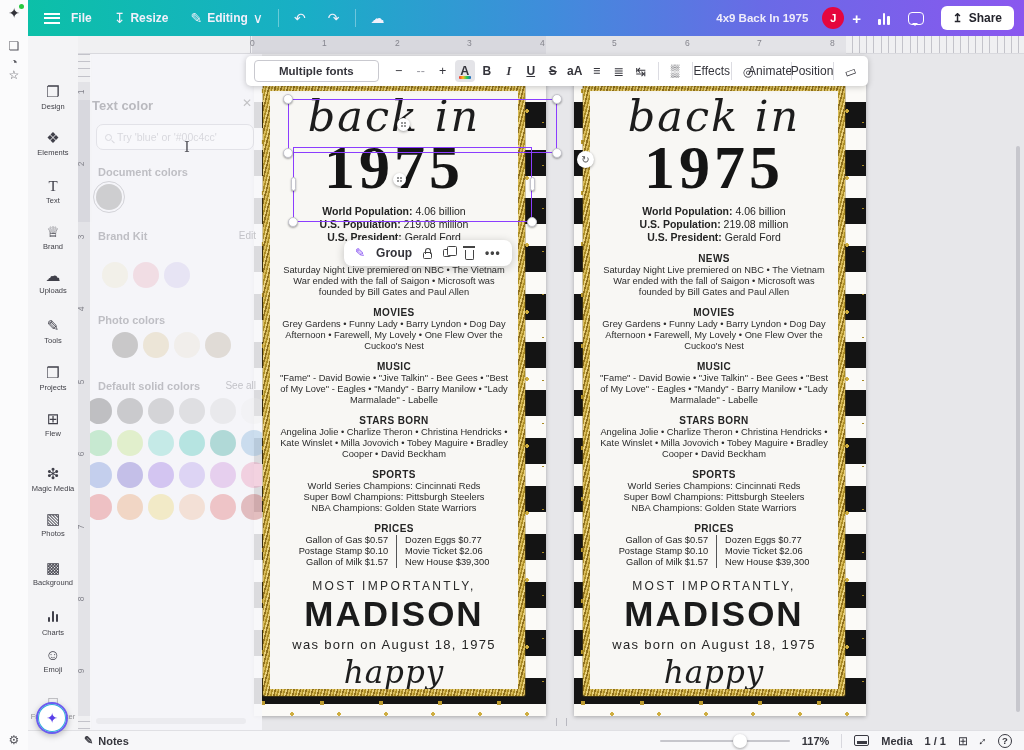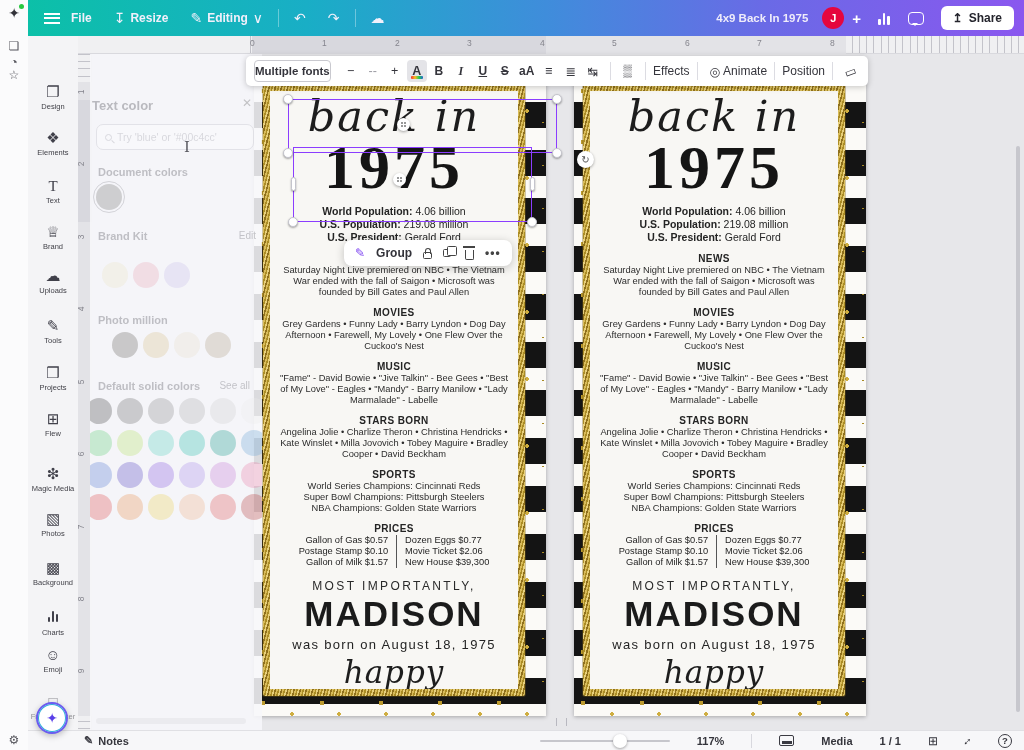--- a/index.html
+++ b/index.html
@@ -118,35 +118,35 @@
   .gp-link { position:absolute; font-size:10px; color:#55555e; }
   .swrow { position:absolute; display:flex; gap:5px; }
   .sw { width:26px; height:26px; border-radius:50%; display:inline-block; }
   .sw.sel { outline:1.6px solid #8a8a92; outline-offset:2px; }
   .gp-thumb { position:absolute; left:6px; bottom:6px; width:150px; height:6px; border-radius:3px; background:#d5d5da; }
   .ibeam { position:absolute; left:94px; top:84px; font:400 15px "DejaVu Serif",serif; color:#3c3c44; opacity:.85; z-index:21; }
 
   
   .fmtbar { position:absolute; left:246px; top:56px; width:622px; height:30px; background:#fff; border-radius:5px;
     box-shadow:0 1px 6px rgba(0,0,0,.22); z-index:40; display:flex; align-items:center; padding:0 8px; gap:2px; color:#35353c; }
-  .fontsel { border:1px solid #c9c9cf; border-radius:4px; height:22px; display:flex; align-items:center; padding:0 0; font-size:11.5px; font-weight:bold; margin-right:8px; white-space:nowrap; }
+  .fontsel { border:1px solid #c9c9cf; border-radius:4px; height:22px; display:flex; align-items:center; padding:0 24px; font-size:11.5px; font-weight:bold; margin-right:8px; white-space:nowrap; }
   .fbtn { min-width:20px; height:22px; display:flex; align-items:center; justify-content:center; font-size:12.5px; border-radius:4px; padding:0 3px; white-space:nowrap; }
   .fbtn.lbl { font-weight:bold; font-size:12px; }
   .colorA { background:#e4e4e8; font-weight:bold; position:relative; width:22px; }
   .colorA::after { content:""; position:absolute; left:4px; right:4px; bottom:3px; height:3px; border-radius:1px;
     background:linear-gradient(90deg,#e33,#fb2,#2c5,#26c); }
   .fsep { width:1px; height:18px; background:#dcdce2; margin:0 5px; }
   .u { text-decoration:underline; } .s { text-decoration:line-through; } .it { font-style:italic; font-family:"Liberation Serif",serif; }
 
   
   .statusbar { position:absolute; left:28px; top:730px; width:996px; height:20px; background:#f7f7f9; border-top:1px solid #e0e0e4;
     display:flex; align-items:center; font-size:11px; color:#35353c; z-index:50; }
   .notes { display:flex; align-items:center; gap:5px; margin-left:56px; font-weight:bold; }
   .nico { font-size:11px; color:#44444c; }
-  .sb-right { margin-left:auto; display:flex; align-items:center; gap:27px; margin-right:12px; }
+  .sb-right { margin-left:auto; display:flex; align-items:center; gap:12px; margin-right:12px; }
   .slider { position:relative; width:130px; height:2px; background:#c6c6cc; border-radius:1px; }
   .knob { position:absolute; left:56%; top:-6px; width:14px; height:14px; border-radius:50%; background:#fff; box-shadow:0 1px 3px rgba(0,0,0,.35); }
   .ssep { width:1px; height:14px; background:#d8d8de; }
   .pagesico { width:15px; height:11px; border:1.5px solid #3a3a42; border-radius:2px; position:relative; }
   .pagesico::after { content:""; position:absolute; left:1.5px; right:1.5px; bottom:1.5px; height:2.5px; background:#3a3a42; }
   .gridico { font-size:12px; } .expand { font-size:12px; transform:rotate(45deg); display:inline-block; }
   .helpico { width:14px; height:14px; border:1.4px solid #3a3a42; border-radius:50%; font-size:9.5px; font-weight:bold; display:flex; align-items:center; justify-content:center; }
   .sb-bold { font-weight:bold; }
 
   
@@ -447,29 +447,29 @@
         <div class="swrow" style="left:6px;top:130px">
             <span class="sw sel" style="background-color: rgb(123, 123, 121);"></span>
           </div>
         <span class="gp-label" style="left:8px;top:176px">Brand Kit</span>
         <span class="gp-link" style="right:6px;top:176px">Edit</span>
         <div class="swrow" style="left:12px;top:208px">
             <span class="sw" style="background-color: rgb(236, 229, 198);"></span>
             <span class="sw" style="background-color: rgb(234, 169, 184);"></span>
             <span class="sw" style="background-color: rgb(201, 192, 234);"></span>
           </div>
-        <span class="gp-label" style="left:8px;top:260px">Photo million</span>
+        <span class="gp-label" style="left:8px;top:260px">Photo colors</span>
         <div class="swrow" style="left:22px;top:278px">
             <span class="sw" style="background-color: rgb(107, 104, 98);"></span>
             <span class="sw" style="background-color: rgb(217, 194, 143);"></span>
             <span class="sw" style="background-color: rgb(232, 224, 204);"></span>
             <span class="sw" style="background-color: rgb(179, 164, 140);"></span>
           </div>
         <span class="gp-label" style="left:8px;top:326px">Default solid colors</span>
-        <span class="gp-link" style="right:12px;top:326px">See all</span>
+        <span class="gp-link" style="right:6px;top:326px">See all</span>
         <div class="swrow" style="left:-4px;top:344px">
             <span class="sw" style="background-color: rgb(77, 77, 77);"></span>
             <span class="sw" style="background-color: rgb(110, 110, 110);"></span>
             <span class="sw" style="background-color: rgb(143, 143, 143);"></span>
             <span class="sw" style="background-color: rgb(176, 176, 176);"></span>
             <span class="sw" style="background-color: rgb(209, 209, 209);"></span>
             <span class="sw" style="background-color: rgb(236, 236, 236);"></span>
           </div>
         <div class="swrow" style="left:-4px;top:376px">
             <span class="sw" style="background-color: rgb(102, 209, 122);"></span>

